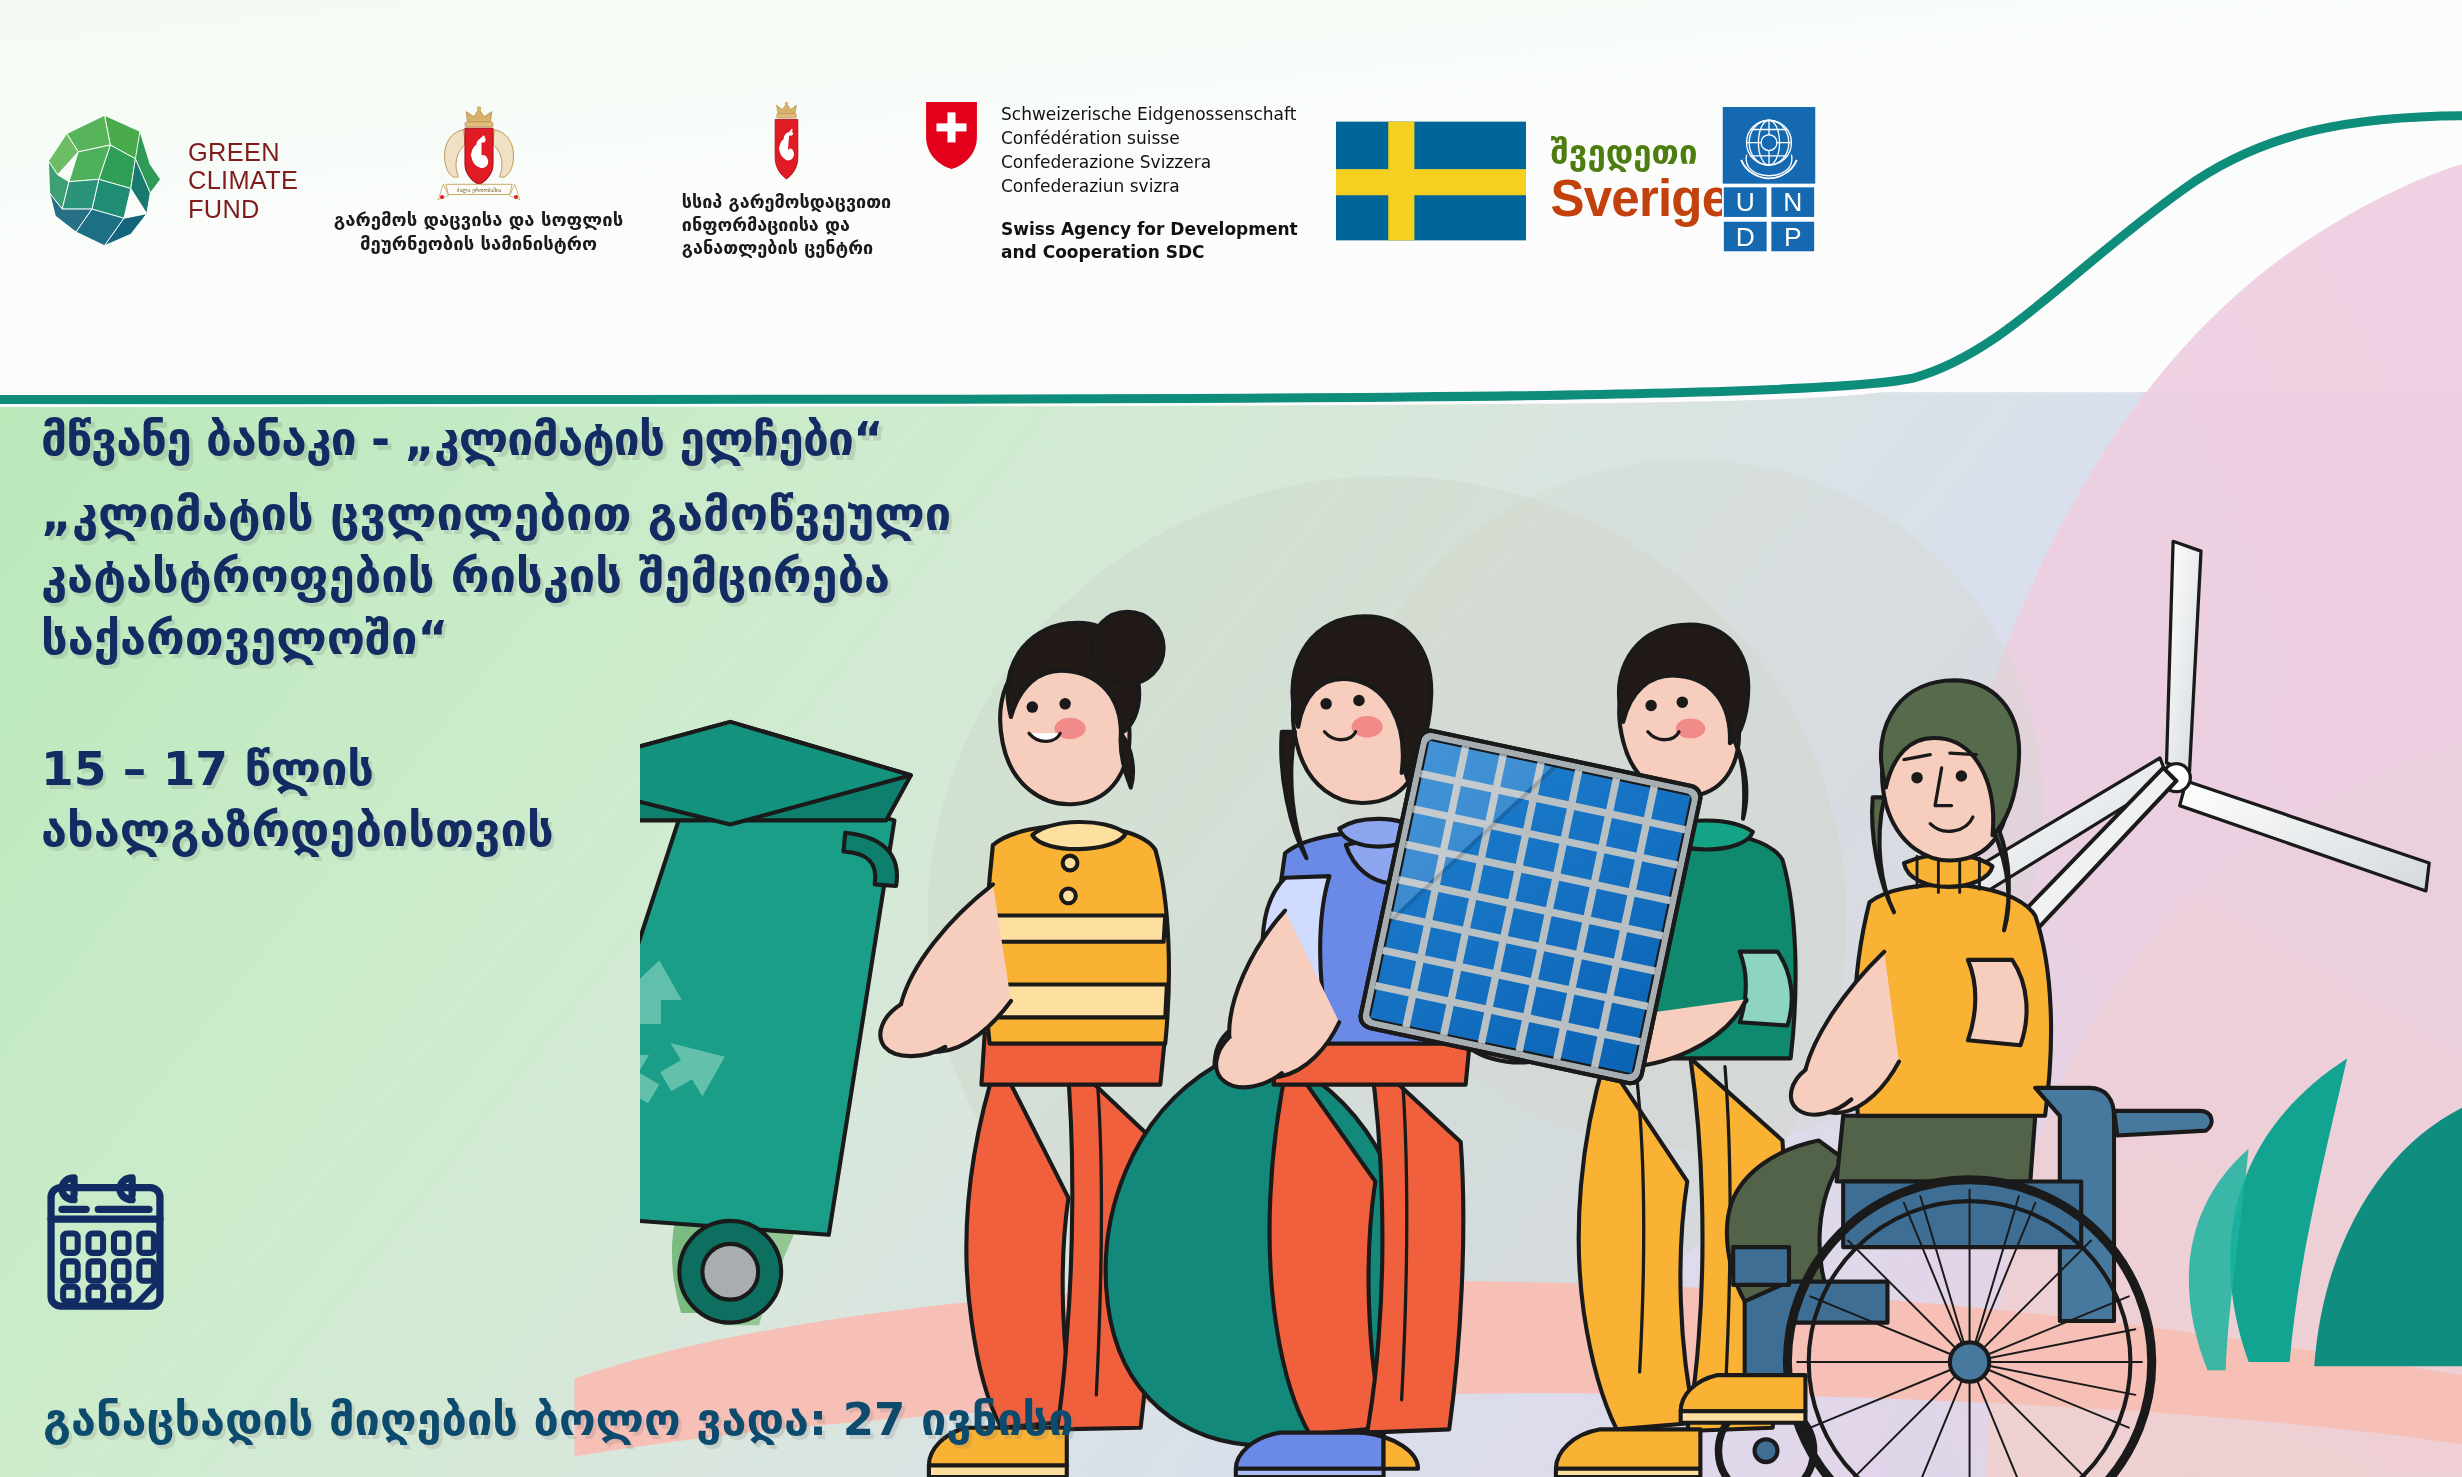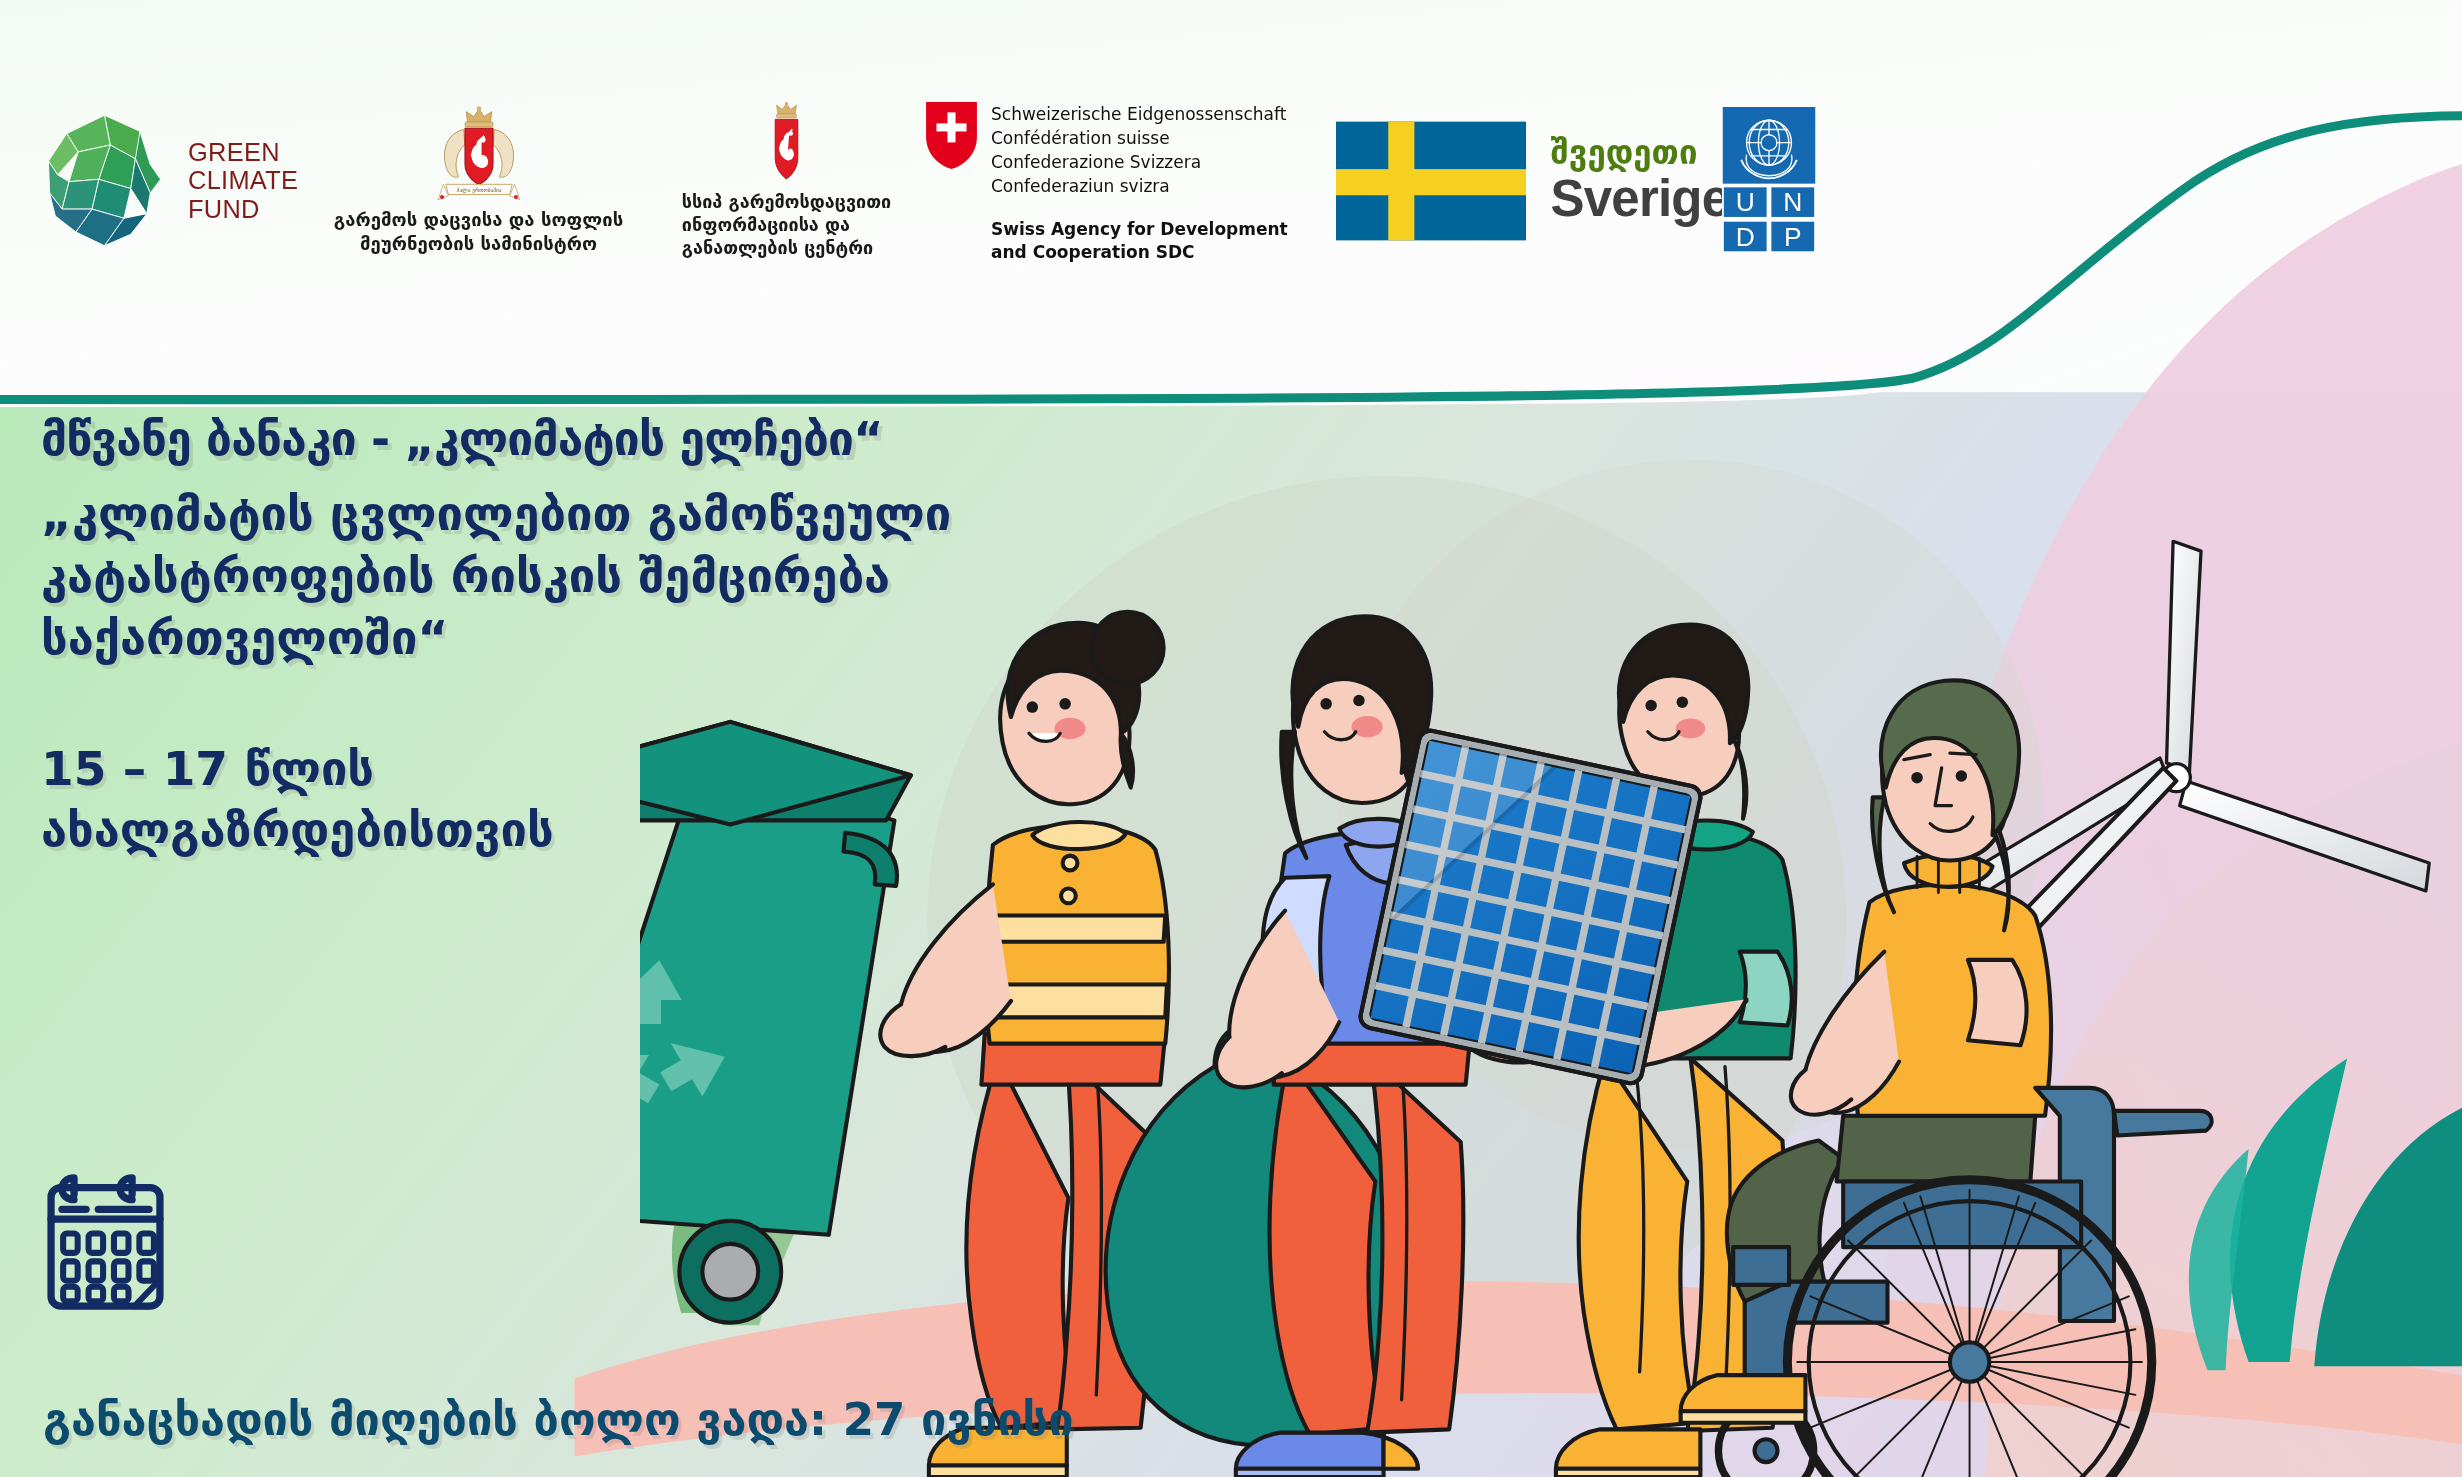--- a/index.html
+++ b/index.html
@@ -48,21 +48,21 @@
     font-family:"DejaVu Sans",sans-serif;
     font-size:18.5px; line-height:1.3; color:#1a1a1a; font-weight:700;
     text-align:center; margin-top:3.3px; white-space:pre-line;
   }
 
   
   .eiec { width:279px; display:flex; flex-direction:column; align-items:center; }
   .eiec .ge-caption { font-size:18px; text-align:left; }
 
   
-  .swiss { width:410px; display:flex; align-items:flex-start; gap:14px; padding-top:4.9px; }
+  .swiss { width:410px; display:flex; align-items:flex-start; gap:24px; padding-top:4.9px; }
   .swiss-shield { width:51px; height:67px; flex:0 0 auto; }
   .swiss-langs {
     font-family:"DejaVu Sans",sans-serif;
     font-size:17px; line-height:1.42; color:#111; font-weight:400;
   }
   .swiss-sdc {
     font-family:"DejaVu Sans",sans-serif;
     font-size:17px; line-height:1.36; color:#111; font-weight:700;
     margin-top:19.7px;
   }
@@ -70,21 +70,21 @@
   
   .sweden { width:386px; display:flex; align-items:center; gap:24.6px; }
   .se-flag { width:190px; height:120px; flex:0 0 auto; }
   .se-text { color:#0a5c8a; }
   .se-ka {
     font-family:"DejaVu Sans",sans-serif;
     font-size:33px; line-height:1; font-weight:600; color:#4d7c0f;
   }
   .se-en {
     font-family:"Liberation Sans",sans-serif;
-    font-size:51px; line-height:1.05; font-weight:700; color:#404040;
+    font-size:51px; line-height:1.05; font-weight:700; color:#c2410c;
     letter-spacing:-0.8px; margin-top:3px;
   }
 
   
   .undp { width:148px; display:flex; align-items:center; }
   .undp-mark { width:94px; height:148px; }
 
   
   .copy { position:absolute; left:41px; top:414px; width:1354px; }
 

